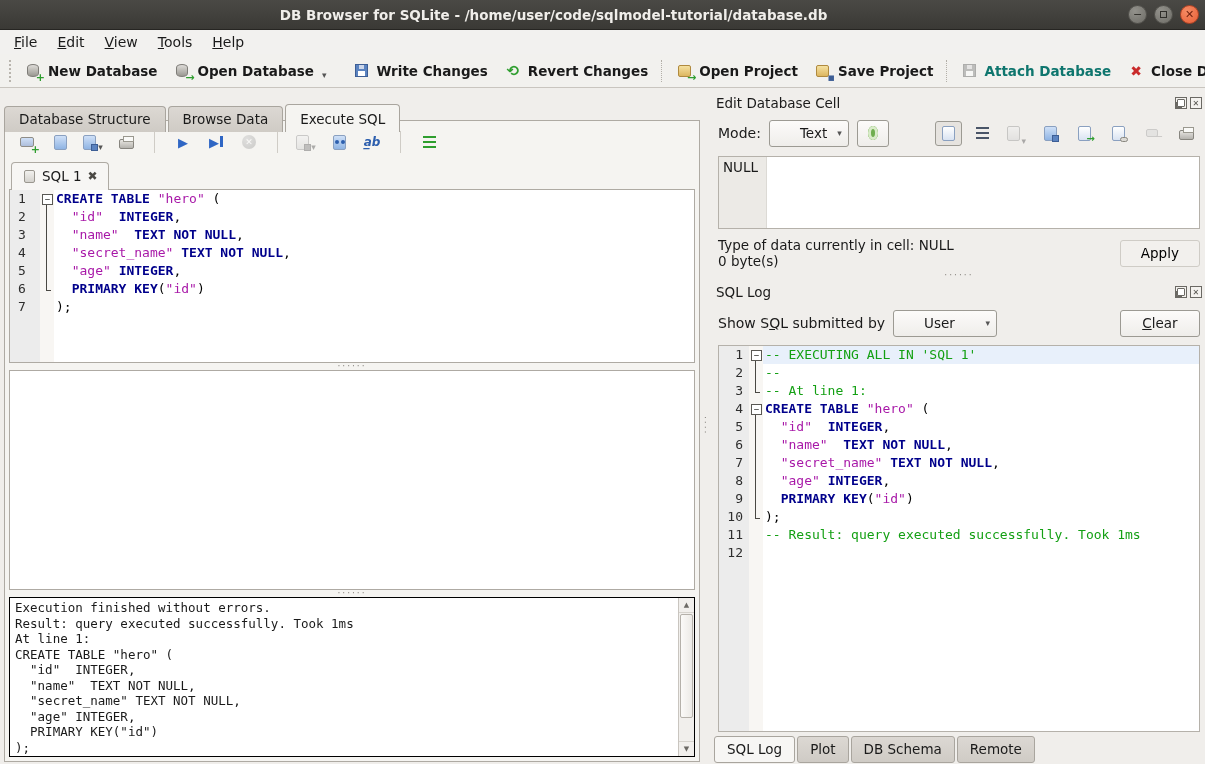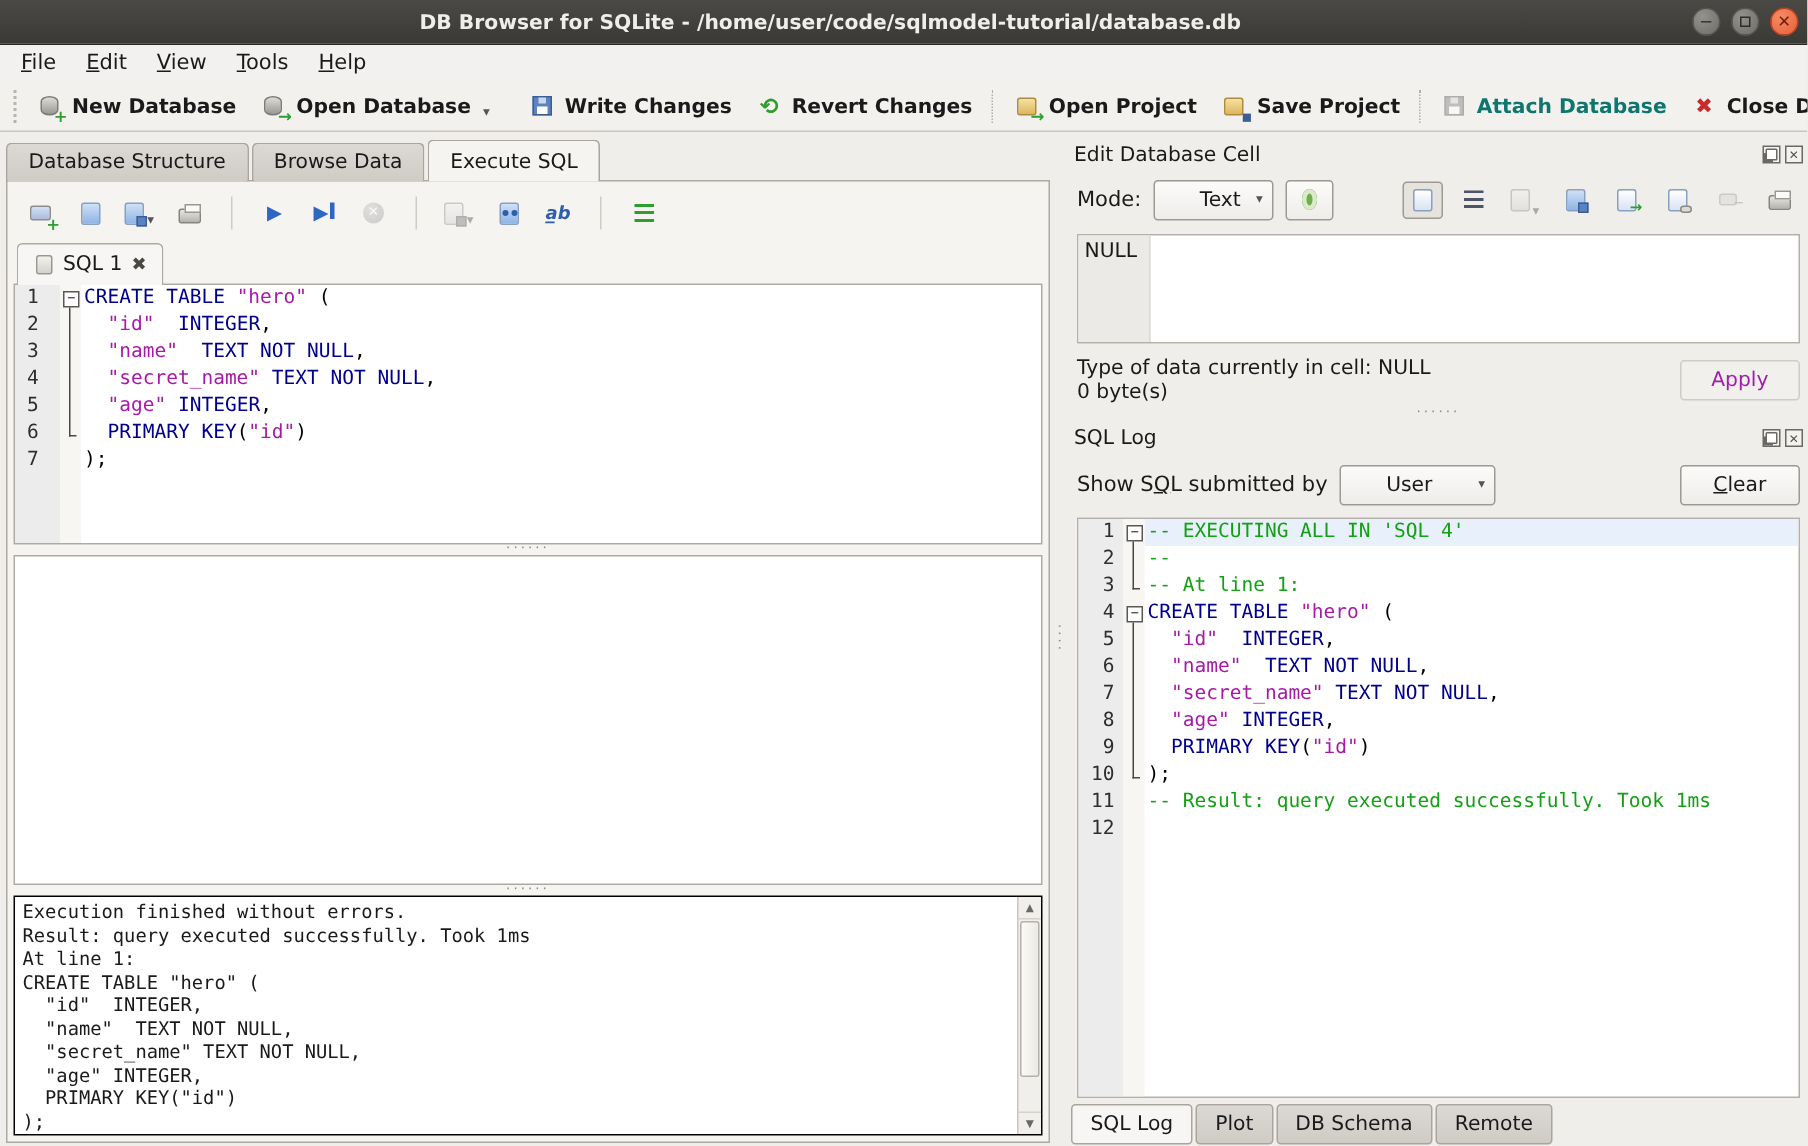--- a/index.html
+++ b/index.html
@@ -61,21 +61,21 @@
   .abc { color:#2d5fae; font-weight:bold; font-style:italic; font-size:12px; }
   .graydot { width:12px; height:8px; background:#d8d6d1; border:1px solid #a3a19a; border-radius:2px; }
   .graydot::after { content:"−"; color:#8b8983; font-size:9px; position:relative; top:-4px; left:8px; }
 
   
   .workspace { flex:1; display:flex; min-height:0; }
 
   
   .left-col { width:700px; flex:0 0 700px; display:flex; flex-direction:column; padding:4px 0 2px 4px; min-height:0; }
   .maintabs { display:flex; align-items:flex-end; height:28px; flex:0 0 28px; }
-  .mtab { padding:4px 14px 5px; background:linear-gradient(#dcd8d3,#cfcbc5); border:1px solid #a9a59e; border-bottom:none; border-radius:4px 4px 0 0; margin-right:2px; font-size:13.5px; position:relative; top:1px; }
+  .mtab { padding:4px 14px 5px; background:linear-gradient(#dcd8d3,#cfcbc5); border:1px solid #a9a59e; border-bottom:none; border-radius:4px 4px 0 0; margin-right:2px; font-size:13.5px; position:relative; top:12px; }
   .mtab.active { background:#f5f4f1; padding-top:6px; z-index:2; border-color:#a9a59e; }
   .left-frame { flex:1; border:1px solid #aeaaa3; background:#f5f4f1; display:flex; flex-direction:column; min-height:0; padding:4px 4px 4px 4px; }
 
   .sqltoolbar { height:34px; flex:0 0 34px; display:flex; align-items:center; gap:13px; padding:0 8px; }
   .sqltoolbar .icn { width:20px; height:20px; }
   .sqltoolbar .disabled { opacity:.45; filter:grayscale(1); }
 
   .doctabs { height:30px; flex:0 0 30px; display:flex; align-items:flex-end; padding-left:2px; }
   .doctab { display:flex; align-items:center; gap:6px; background:#f7f6f4; border:1px solid #aeaaa3; border-bottom:none; border-radius:4px 4px 0 0; padding:5px 10px 6px; font-size:13.5px; position:relative; top:1px; z-index:2; }
   .doctab .x { color:#4a4843; font-weight:bold; font-size:12px; }
@@ -88,21 +88,21 @@
   .ln.right { text-align:right; }
   .gut-fill { flex:1; display:flex; }
   .gut-fill .ln { height:100%; }
   .foldm { width:14px; flex:0 0 14px; background:#f8f6f3; position:relative; }
   .foldm.start::before { content:"−"; position:absolute; left:2px; top:4px; width:9px; height:9px; border:1px solid #5a5853; background:#fff; font-size:9px; line-height:8px; text-align:center; color:#2e2d29; }
   .foldm.start::after { content:""; position:absolute; left:6px; top:15px; bottom:0; border-left:1px solid #4a4843; }
   .foldm.mid::before { content:""; position:absolute; left:6px; top:0; bottom:0; border-left:1px solid #4a4843; }
   .foldm.end::before { content:""; position:absolute; left:6px; top:0; width:4px; height:10px; border-left:1px solid #4a4843; border-bottom:1px solid #4a4843; }
   .ct { flex:1; white-space:pre; padding-left:2px; }
   .cl.hl .ct { background:var(--hl,#e8f0fb); }
-  .tok.k { color:var(--kw,#00008b); font-weight:normal; }
+  .tok.k { color:var(--kw,#00008b); font-weight:bold; }
   .tok.s { color:var(--idc,#a819a8); }
   .tok.c { color:var(--com,#14a014); }
   .tok.p { color:#000; }
 
   .hsplit { height:7px; flex:0 0 7px; display:flex; align-items:center; justify-content:center; }
   .hsplit .dots { color:#8d8a85; font-size:9px; letter-spacing:2px; line-height:3px; }
 
   .grid-pane { flex:1; border:1px solid #aeaaa3; background:#fff; min-height:60px; }
 
   .results-box { height:160px; flex:0 0 160px; border:1px solid #000000; background:#fff; position:relative; overflow:hidden; }
@@ -124,21 +124,21 @@
   .dock-ico { width:12px; height:12px; border:1px solid #6b6964; margin-left:3px; display:flex; align-items:center; justify-content:center; font-size:8px; color:#55534e; background:#f4f2ef; }
   .dock-ico.restore::before { content:""; width:6px; height:6px; border:1px solid #6b6964; border-radius:1px; background:#fff; box-shadow:-2px 2px 0 -1px #6b6964; }
 
   .cell-controls { height:38px; flex:0 0 38px; display:flex; align-items:center; padding:0 8px; gap:8px; }
   .select { height:27px; background:linear-gradient(#fcfbfa,#efedea); border:1px solid #9c9a93; border-radius:3px; display:flex; align-items:center; padding:0 6px; gap:10px; font-size:13.5px; }
   .select .sv { flex:1;margin-left:24px; }
   .select .caret { align-self:center; margin:0; }
   .mode-select { width:80px; }
   .btn { height:27px; background:linear-gradient(#fcfbfa,#efedea); border:1px solid #9c9a93; border-radius:3px; display:flex; align-items:center; justify-content:center; font-size:13.5px; padding:0 10px; }
   .btn.square { width:32px; }
-  .btn.disabled { color:#a21caf; background:#f2f0ed; border-color:#cfccc6; }
+  .btn.disabled { color:#000000; background:#f2f0ed; border-color:#cfccc6; }
   .cell-icons { display:flex; align-items:center; gap:7px; margin-left:38px; }
   .ci { width:27px; height:25px; display:flex; align-items:center; justify-content:center; border-radius:3px; position:relative; }
   .ci.pressed { border:1px solid #9c9a93; background:#e6e3df; }
   .ci.disabled { opacity:.45; filter:grayscale(1); }
 
   .cell-editor { height:73px; flex:0 0 73px; margin:4px 8px 0; border:1px solid #b5b1aa; background:#fff; display:flex; font-family:"DejaVu Sans Mono", monospace; font-size:13px; }
   .cell-gutter { width:48px; flex:0 0 48px; background:#eceae6; border-right:1px solid #dcdad5; padding:2px 4px; font-family:"DejaVu Sans", sans-serif; font-size:13.5px; }
 
   .cell-info { display:flex; padding:8px 8px 0; }
   .cell-info .texts { flex:1; display:flex; flex-direction:column; gap:0; font-size:13.5px; }
@@ -479,21 +479,21 @@
         </div>
         <span class="spacer"></span>
         <div class="btn clear-btn" id="clear-btn"><u>C</u>lear</div>
       </div>
 
       <div class="log-box" id="log-editor">
           <div class="code">
             <div class="cl hl">
               <span class="ln right">1</span>
               <span class="foldm start"></span>
-              <span class="ct"><span class="tok c">-- EXECUTING ALL IN 'SQL 4'</span></span>
+              <span class="ct"><span class="tok c">-- EXECUTING ALL IN 'SQL 1'</span></span>
             </div>
             <div class="cl">
               <span class="ln right">2</span>
               <span class="foldm mid"></span>
               <span class="ct"><span class="tok c">--</span></span>
             </div>
             <div class="cl">
               <span class="ln right">3</span>
               <span class="foldm end"></span>
               <span class="ct"><span class="tok c">-- At line 1:</span></span>

